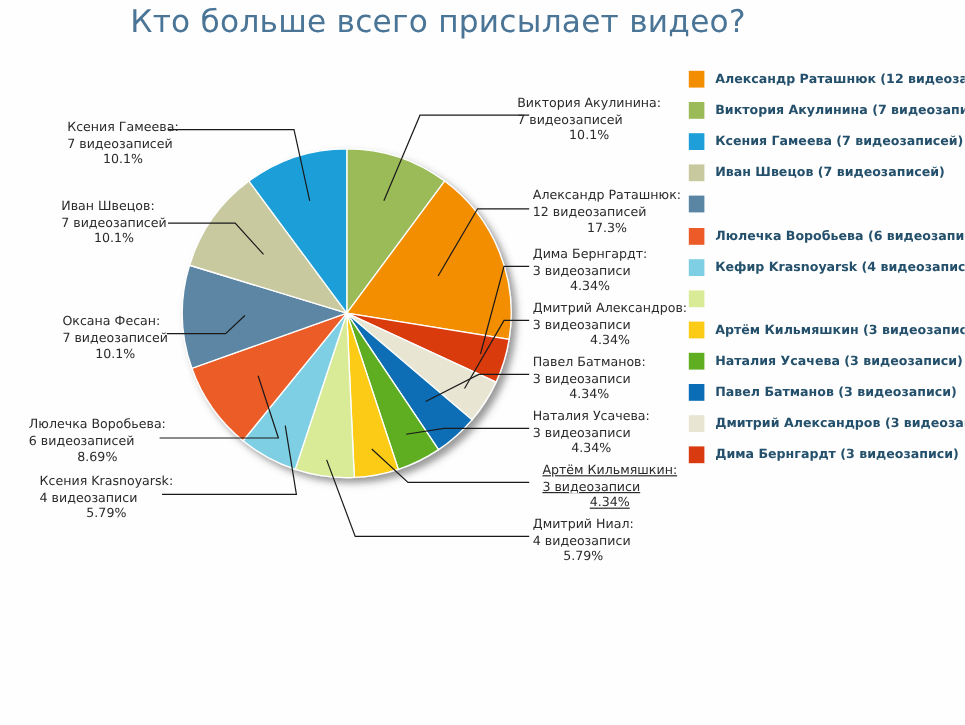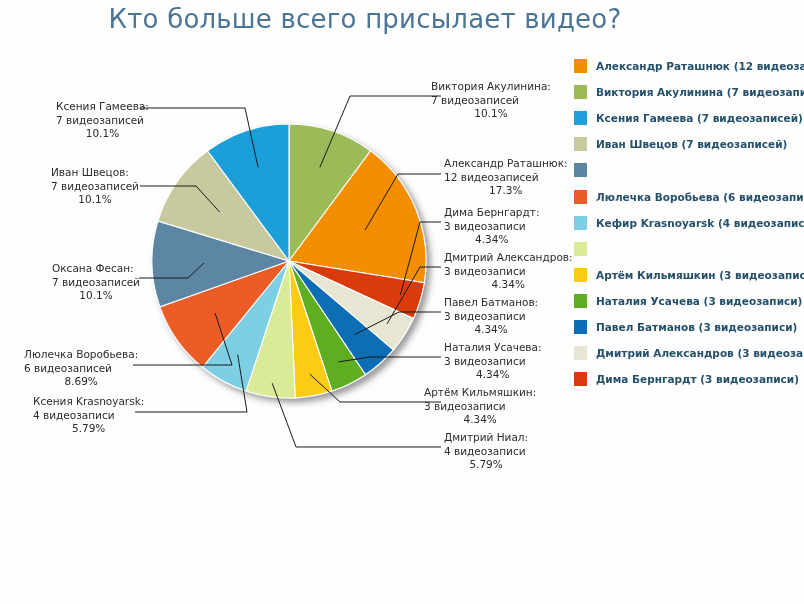--- a/index.html
+++ b/index.html
@@ -177,21 +177,21 @@
     <span class="l2">3 видеозаписи</span>
     <span class="l3">4.34%</span>
   </div>
 
   <div class="callout right" style="left:444px;top:341px;">
     <span class="l1">Наталия Усачева:</span>
     <span class="l2">3 видеозаписи</span>
     <span class="l3">4.34%</span>
   </div>
 
-  <div class="callout right" style="left:424px;top:386px;">
+  <div class="callout right" style="left:452px;top:386px;text-decoration:underline;">
     <span class="l1">Артём Кильмяшкин:</span>
     <span class="l2">3 видеозаписи</span>
     <span class="l3">4.34%</span>
   </div>
 
   <div class="callout right" style="left:444px;top:431px;">
     <span class="l1">Дмитрий Ниал:</span>
     <span class="l2">4 видеозаписи</span>
     <span class="l3">5.79%</span>
   </div>

